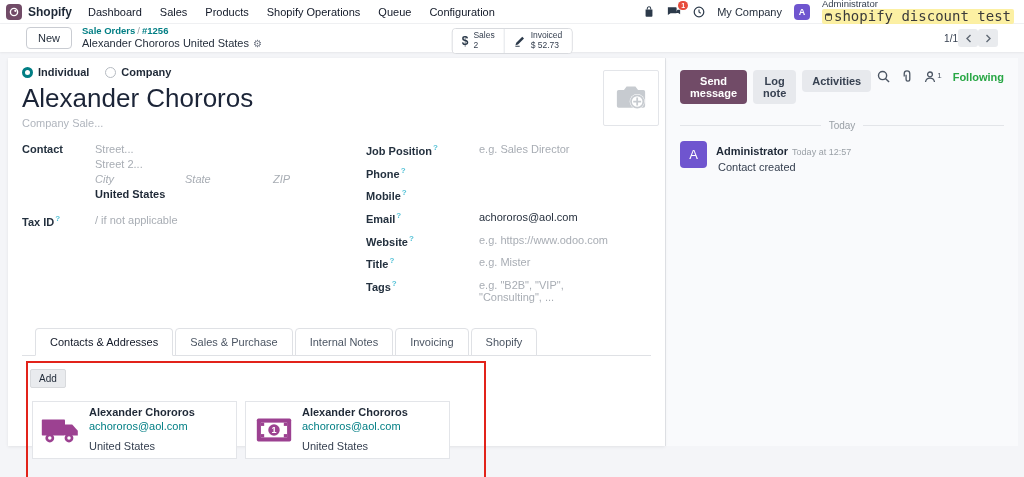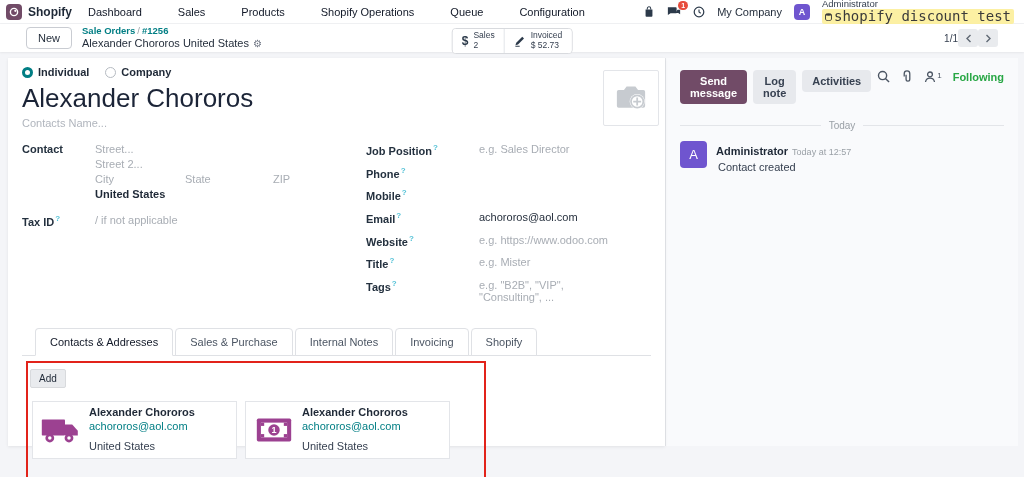--- a/index.html
+++ b/index.html
@@ -5,21 +5,21 @@
   * { margin:0; padding:0; box-sizing:border-box; }
   html,body { width:1024px; height:477px; overflow:hidden; background:#f4f5f8;
     font-family:"Liberation Sans", sans-serif; color:#1f2937; }
 
   
   .topnav { height:24px; background:#fff; display:flex; align-items:center;
     padding:0 10px 0 6px; font-size:11px; border-bottom:1px solid #f0f1f3; }
   .logo-box { width:16px; height:16px; border-radius:4px; background:#714B67;
     display:inline-flex; align-items:center; justify-content:center; margin-right:6px; }
   .brand-name { font-weight:bold; font-size:12px; margin-right:16px; }
-  .menu { display:flex; gap:36px;text-align:right; }
+  .menu { display:flex; gap:18px;text-align:right; }
   .menu a { color:#111827; text-decoration:none; cursor:pointer; }
   .nav-right { margin-left:auto; display:flex; align-items:center; gap:12px; }
   .nav-ico { position:relative; display:inline-flex; align-items:center; color:#2c3a4a; cursor:pointer; }
   .badge { position:absolute; top:-5px; right:-7px; background:#e74c3c; color:#fff;
     font-size:7px; font-weight:bold; border-radius:7px; padding:1px 3px; line-height:1; }
   .company-name { font-size:11px; color:#1f2937; cursor:pointer; }
   .avatar-sm { width:16px; height:16px; border-radius:4px; background:#6f55cf; color:#fff;
     font-size:9px; font-weight:bold; display:inline-flex; align-items:center; justify-content:center; }
   .userbox { line-height:1.1; cursor:pointer; }
   .user-name { font-size:9.5px; color:#374151; }
@@ -74,21 +74,21 @@
   .fields { display:flex; gap:26px; }
   .fcol-left { width:318px; }
   .fcol-right { width:250px; }
   .frow { display:flex; font-size:11px; margin-bottom:6px; }
   .flabel { width:73px; font-weight:bold; color:#24313f; flex-shrink:0; }
   .fcol-right .flabel { width:92px; }
   .fhelp { color:#53c1d6; font-size:8px; vertical-align:super; margin-left:1px; }
   .fvalue { color:#1f2937; }
   .fph { color:#a8adb4; }
   .addr-stack { display:flex; flex-direction:column; gap:3px; flex:1; }
-  .csz { display:flex; }
+  .csz { display:flex;font-style:italic; }
   .csz .city { width:90px; } .csz .state { width:88px; } .csz .zip { width:60px; }
   .country { color:#1f2937; font-weight:bold; }
   .frow.tax { margin-top:14px; }
   .fcol-right .frow { margin-bottom:9px; min-height:13px;gap:21px; }
 
   
   .tabs { display:flex; margin-top:16px; border-bottom:1px solid #dfe1e5; padding-left:13px; }
   .tab { font-size:11px; padding:7px 14px; border:1px solid #dfe1e5; background:#fff;
     color:#4b5563; cursor:pointer; margin-bottom:-1px; margin-right:2px;
     border-radius:4px 4px 0 0; font-family:inherit; }
@@ -237,21 +237,21 @@
         <span class="radio-dot on"></span>
         <span>Individual</span>
       </span>
       <span class="radio-opt">
         <span class="radio-dot off"></span>
         <span>Company</span>
       </span>
     </div>
 
     <h1 class="record-name">Alexander Chororos</h1>
-    <div class="company-ph">Contacts Name...</div>
+    <div class="company-ph">Company Sale...</div>
 
     <div class="avatar-box">
       <svg width="36" height="30" viewBox="0 0 40 34">
         <path d="M6 8h6l3-4h10l3 4h6a2 2 0 0 1 2 2v16a2 2 0 0 1-2 2H6a2 2 0 0 1-2-2V10a2 2 0 0 1 2-2z" fill="#c7cbd0"></path>
         <circle cx="27" cy="21" r="8.5" fill="#fff"></circle>
         <circle cx="27" cy="21" r="7" fill="none" stroke="#c7cbd0" stroke-width="2"></circle>
         <path d="M27 16.5v9M22.5 21h9" stroke="#c7cbd0" stroke-width="2"></path>
       </svg>
     </div>
 

